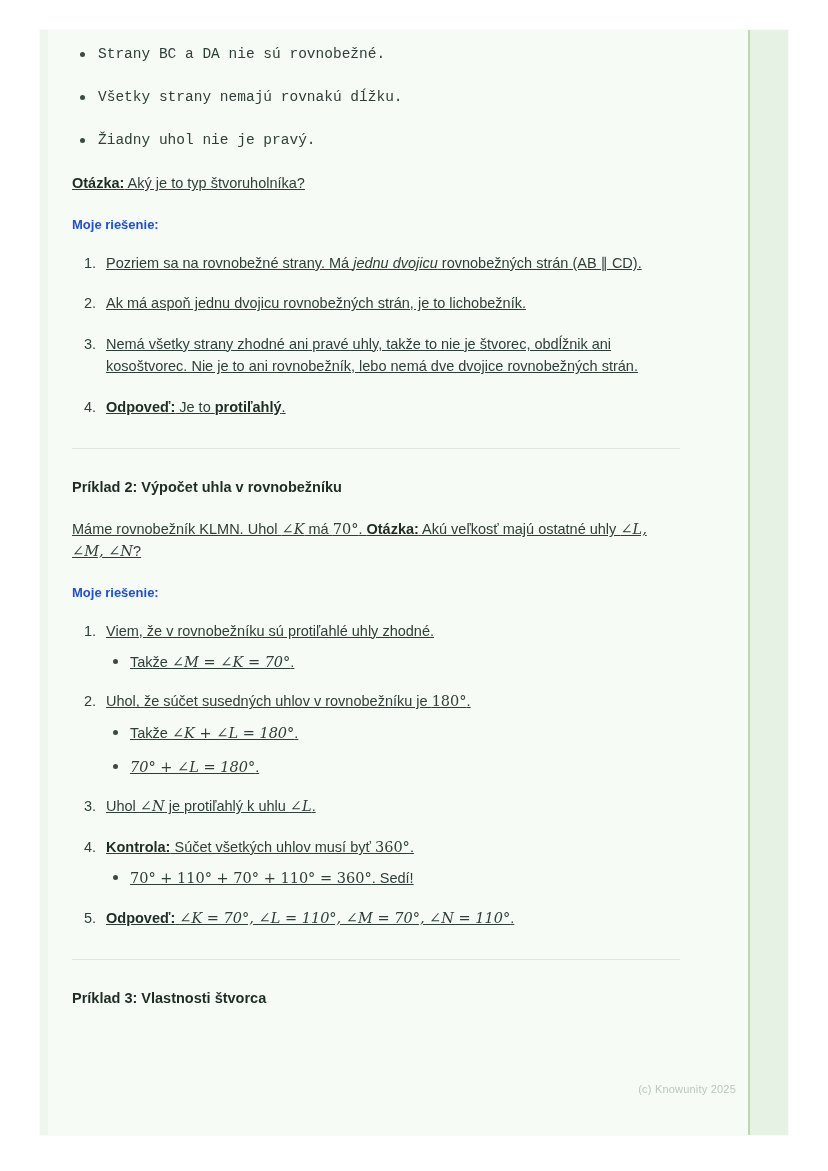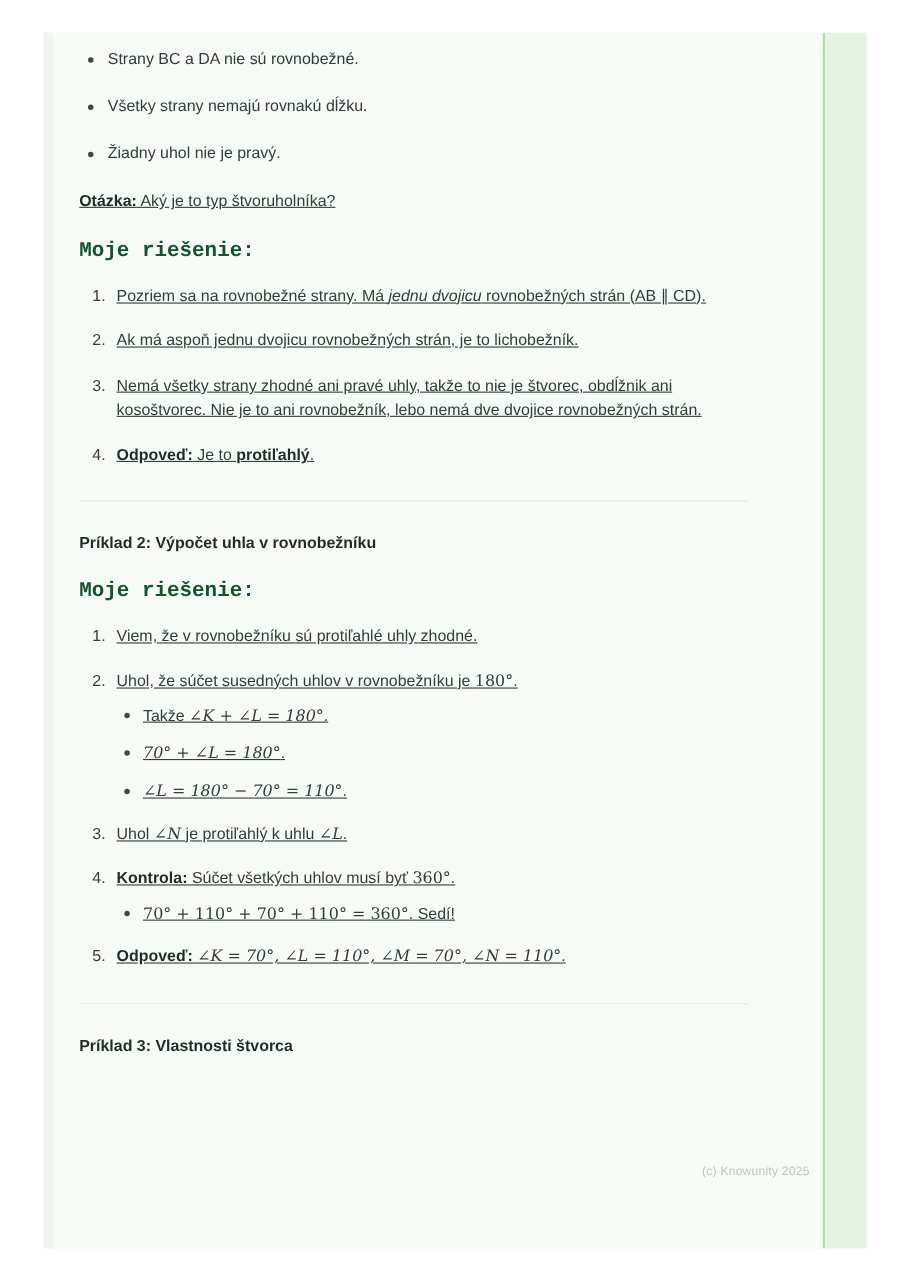--- a/index.html
+++ b/index.html
@@ -62,20 +62,21 @@
     margin: 0 0 0 0;
     padding: 0;
   }
   ul.bullets > li {
     position: relative;
     padding-left: 26px;
     margin: 0 0 22px 0;
     font-size: 14.5px;
     line-height: 1.45;
     color: #2f3e38;
+    font-family: Liberation Mono, monospace;
   }
   ul.bullets > li:before {
     content: "";
     position: absolute;
     left: 8px;
     top: 8px;
     width: 5px;
     height: 5px;
     border-radius: 50%;
     background: #3d4a44;
@@ -83,25 +84,24 @@
 
   .para {
     font-size: 14.5px;
     line-height: 1.5;
     margin: 0 0 22px 0;
     color: #2f3e38;
     text-decoration: underline;
   }
   .para b, .bold { font-weight: bold; color: #1f2c26; }
   .heading {
-    font-size: 19px;
+    font-size: 13px;
     font-weight: bold;
-    color: #14532d;
+    color: #1d4ed8;
     margin: 0 0 20px 0;
-    font-family: Liberation Mono, monospace;
   }
 
   ol.steps {
     margin: 0 0 0 0;
     padding-left: 28px;
     font-size: 14.5px;
     line-height: 1.55;
     color: #2f3e38;
     text-decoration: underline;
   }
@@ -157,21 +157,21 @@
   .section-title {
     font-size: 14.5px;
     font-weight: bold;
     color: #1f2c26;
     margin: 0 0 24px 0;
   }
 
   #footer {
     position: absolute;
     right: 52px;
-    bottom: 64px;
+    bottom: 40px;
     font-size: 11px;
     color: #b9c8bd;
     letter-spacing: 0.2px;
   }
 </style>
 </head>
 <body>
 
 <div id="page">
 
@@ -200,39 +200,44 @@
       <li>Nemá všetky strany zhodné ani pravé uhly, takže to nie je štvorec, obdĺžnik ani kosoštvorec. Nie je to ani rovnobežník, lebo nemá dve dvojice rovnobežných strán.</li>
       <li>
         <span class="bold">Odpoveď:</span><span> Je to </span><span class="bold">protiľahlý</span><span>.</span>
       </li>
     </ol>
 
     <hr class="sep" style="margin-top:30px;">
 
     <p class="section-title" style="margin-top:30px;">Príklad 2: Výpočet uhla v rovnobežníku</p>
 
+    <p class="para">
+      <span>Máme rovnobežník KLMN. Uhol </span><span class="math">∠K</span><span> má </span><span class="mathr">70°</span><span>. </span><span class="bold">Otázka:</span><span> Akú veľkosť majú ostatné uhly </span><span class="math">∠L, ∠M, ∠N</span><span>?</span>
+    </p>
 
     <p class="heading">Moje riešenie:</p>
 
     <ol class="steps">
       <li>
         <span>Viem, že v rovnobežníku sú protiľahlé uhly zhodné.</span>
+        <ul class="sub">
+          <li>
+            <span>Takže </span><span class="math">∠M = ∠K = 70°</span><span>.</span>
+          </li>
+        </ul>
       </li>
       <li>
         <span>Uhol, že súčet susedných uhlov v rovnobežníku je </span><span class="mathr">180°</span><span>.</span>
         <ul class="sub">
           <li>
             <span>Takže </span><span class="math">∠K + ∠L = 180°</span><span>.</span>
           </li>
           <li>
             <span class="math">70° + ∠L = 180°</span><span>.</span>
           </li>
-          <li>
-            <span class="math">∠L = 180° − 70° = 110°</span><span>.</span>
-          </li>
         </ul>
       </li>
       <li>
         <span>Uhol </span><span class="math">∠N</span><span> je protiľahlý k uhlu </span><span class="math">∠L</span><span>.</span>
       </li>
       <li>
         <span class="bold">Kontrola:</span><span> Súčet všetkých uhlov musí byť </span><span class="mathr">360°</span><span>.</span>
         <ul class="sub">
           <li>
             <span class="mathr">70° + 110° + 70° + 110° = 360°</span><span>. Sedí!</span>

